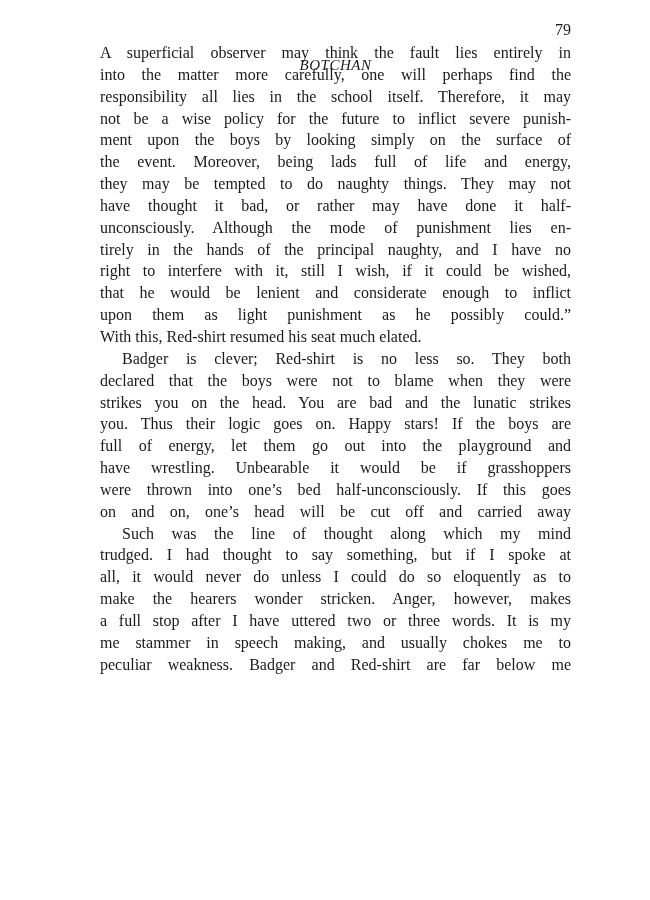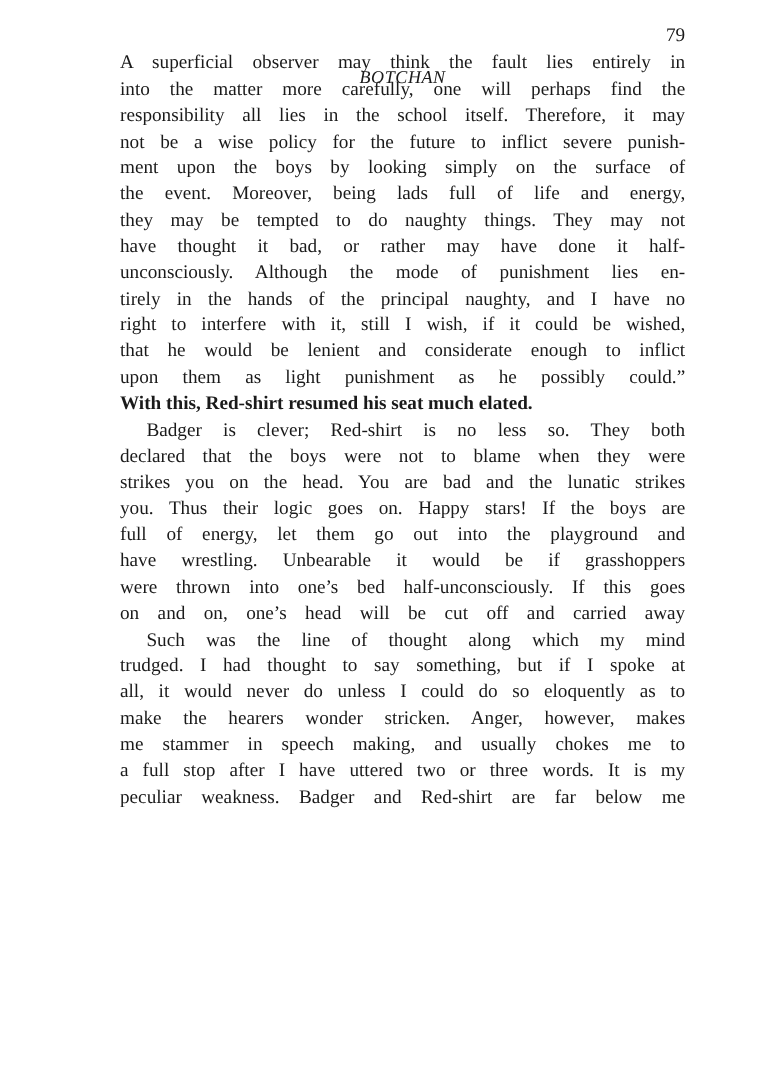--- a/index.html
+++ b/index.html
@@ -51,21 +51,20 @@
     }
     .line {
       display: block;
       text-align: justify;
       text-align-last: justify;
       white-space: nowrap;
       height: 21.85px;
     }
     .line.last {
       text-align-last: left;
-      font-weight: bold;
     }
     .line.indent {
       padding-left: 22px;
     }
   </style>
 </head>
 <body>
 
 <div class="page">
   <div class="running-head">
@@ -100,18 +99,18 @@
       <span class="line">have wrestling. Unbearable it would be if grasshoppers</span>
       <span class="line">were thrown into one’s bed half-unconsciously. If this goes</span>
       <span class="line">on and on, one’s head will be cut off and carried away</span>
     </div>
 
     <div>
       <span class="line indent">Such was the line of thought along which my mind</span>
       <span class="line">trudged. I had thought to say something, but if I spoke at</span>
       <span class="line">all, it would never do unless I could do so eloquently as to</span>
       <span class="line">make the hearers wonder stricken. Anger, however, makes</span>
+      <span class="line">a full stop after I have uttered two or three words. It is my</span>
       <span class="line">me stammer in speech making, and usually chokes me to</span>
-      <span class="line">a full stop after I have uttered two or three words. It is my</span>
       <span class="line">peculiar weakness. Badger and Red-shirt are far below me</span>
     </div>
   </div>
 </div>
 
 </body></html>

